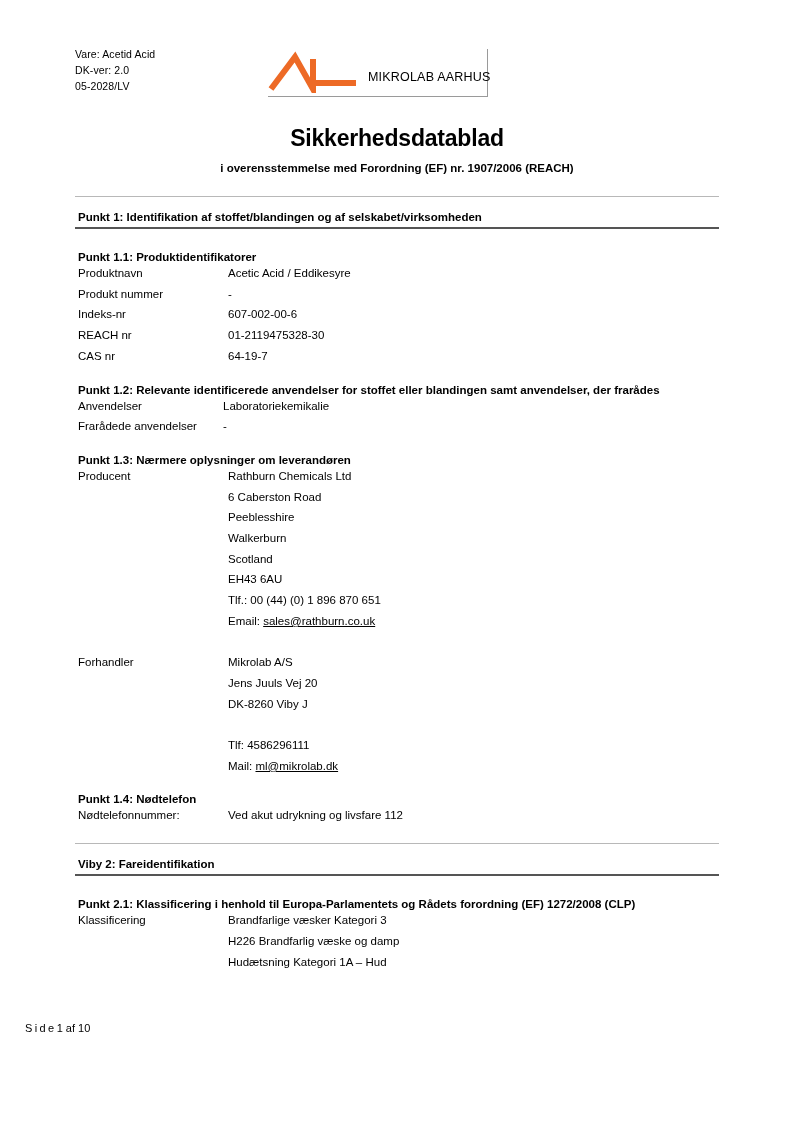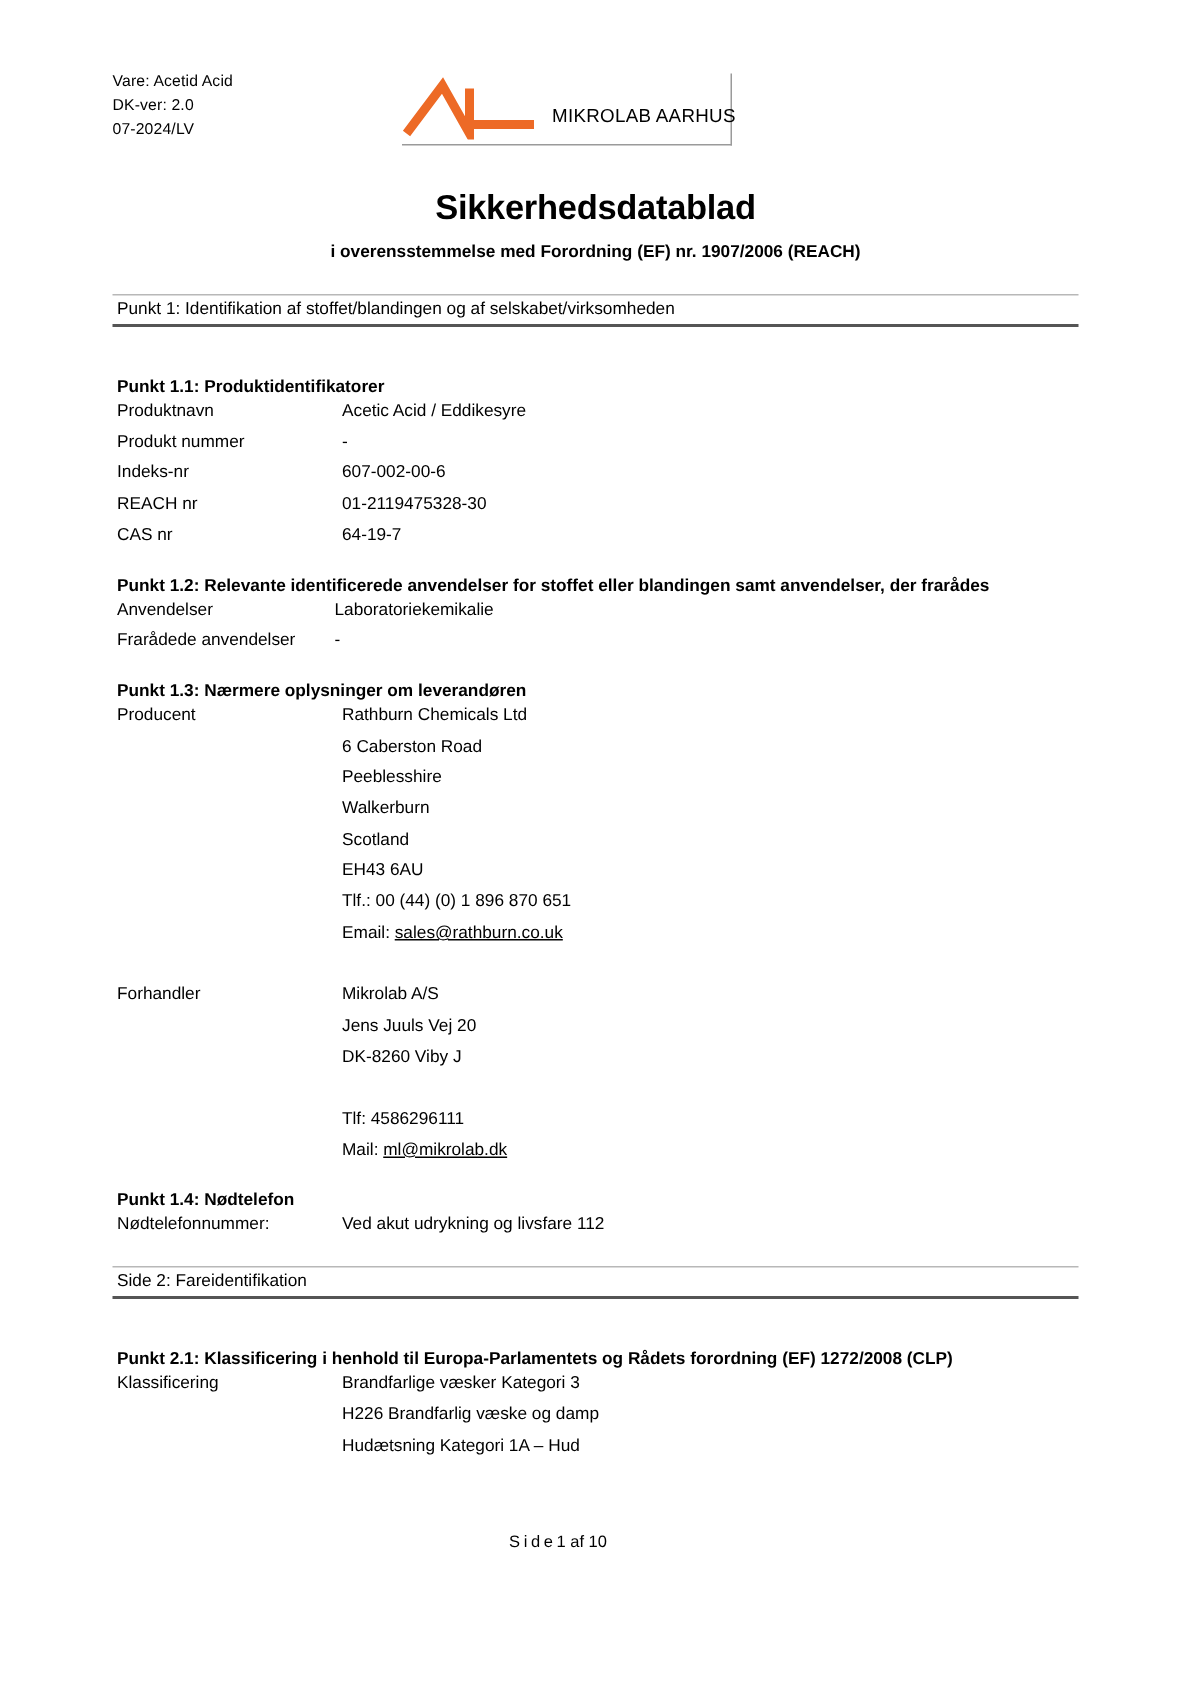--- a/index.html
+++ b/index.html
@@ -92,25 +92,25 @@
   
   .content {
     position: absolute;
     left: 75px;
     top: 196px;
     width: 644px;
   }
 
   .section-bar {
     font-size: 11.5px;
-    font-weight: normal;
-    padding: 3px 0 4px 3px;
+    font-weight: bold;
+    padding: 14px 0 4px 3px;
     border-top: 1px solid #b8b8b8;
     border-bottom: 2px solid #555555;
-    margin-bottom: 12px;
+    margin-bottom: 0;
   }
 
   .sub-heading {
     font-size: 11.5px;
     font-weight: bold;
     padding-left: 3px;
     margin: 0;
   }
 
   .row {
@@ -139,36 +139,36 @@
   a.maillink, .maillink {
     color: #000000;
     text-decoration: underline;
   }
 
   .footer {
     position: absolute;
     left: 0;
     right: 75px;
     top: 1022px;
-    text-align: center;
+    text-align: left;
     font-size: 11px;
     padding-left: 25px;
   }
   .footer .side-word { letter-spacing: 2.4px; }
 </style>
 </head>
 <body>
 
 <div class="page">
 
   <div class="header">
     <div class="header-meta">
       <div>Vare: Acetid Acid</div>
       <div>DK-ver: 2.0</div>
-      <div>07-2024/LV</div>
+      <div>05-2028/LV</div>
     </div>
 
     <div class="logo-box">
       <svg class="logo-mark" viewBox="0 0 96 42">
         <path d="M 3 38 L 27 6 L 45 38 L 45 8 L 45 32 L 88 32" fill="none" stroke="#ED6A26" stroke-width="6" stroke-linecap="butt" stroke-linejoin="miter"></path>
       </svg>
       <div class="logo-text">MIKROLAB AARHUS</div>
     </div>
   </div>
 
@@ -249,21 +249,21 @@
     <div class="spacer-md"></div>
 
     <div class="sub-heading">Punkt 1.4: Nødtelefon</div>
     <div class="row">
       <div class="label">Nødtelefonnummer:</div>
       <div class="value">Ved akut udrykning og livsfare 112</div>
     </div>
 
     <div class="spacer-md"></div>
 
-    <div class="section-bar">Side 2: Fareidentifikation</div>
+    <div class="section-bar">Viby 2: Fareidentifikation</div>
 
     <div class="spacer-lg"></div>
 
     <div class="sub-heading">Punkt 2.1: Klassificering i henhold til Europa-Parlamentets og Rådets forordning (EF) 1272/2008 (CLP)</div>
     <div class="row">
       <div class="label">Klassificering</div>
       <div class="value">
         <div>Brandfarlige væsker Kategori 3</div>
         <div>H226 Brandfarlig væske og damp</div>
         <div>Hudætsning Kategori 1A – Hud</div>

